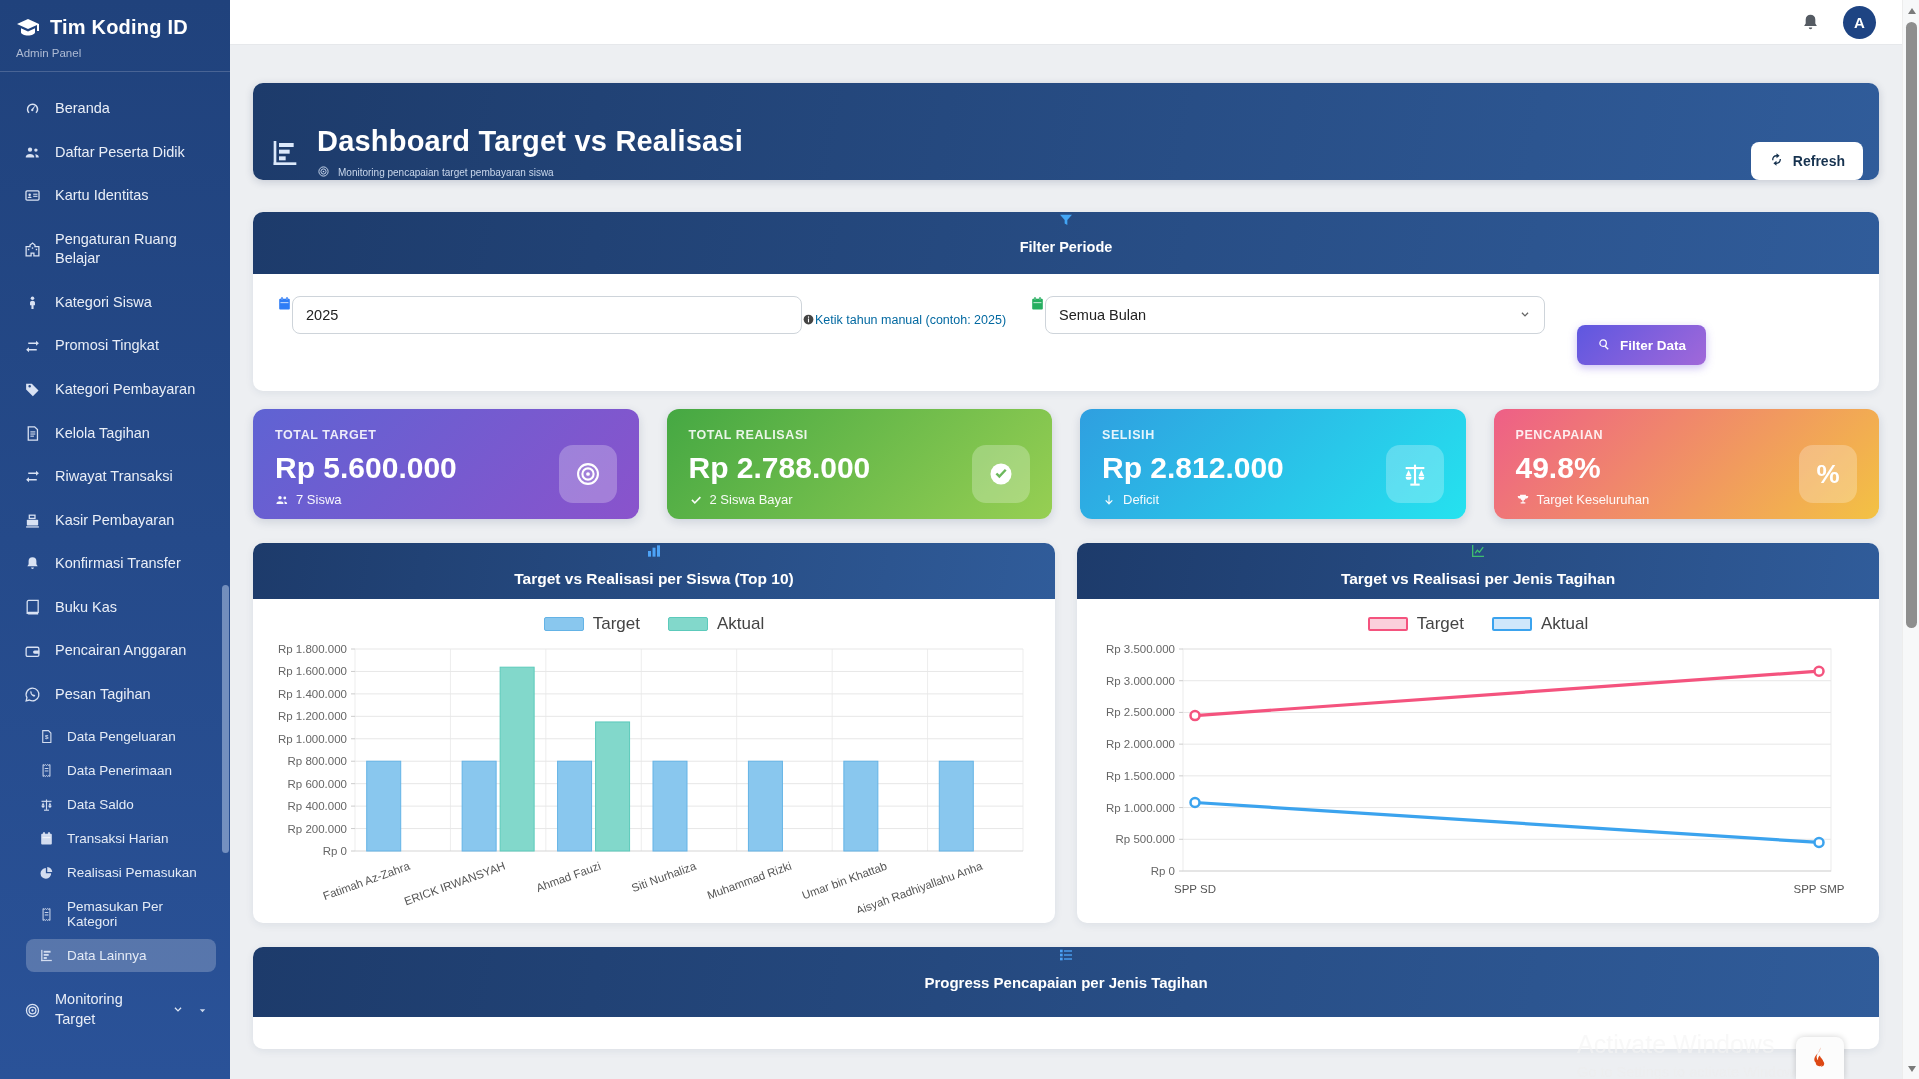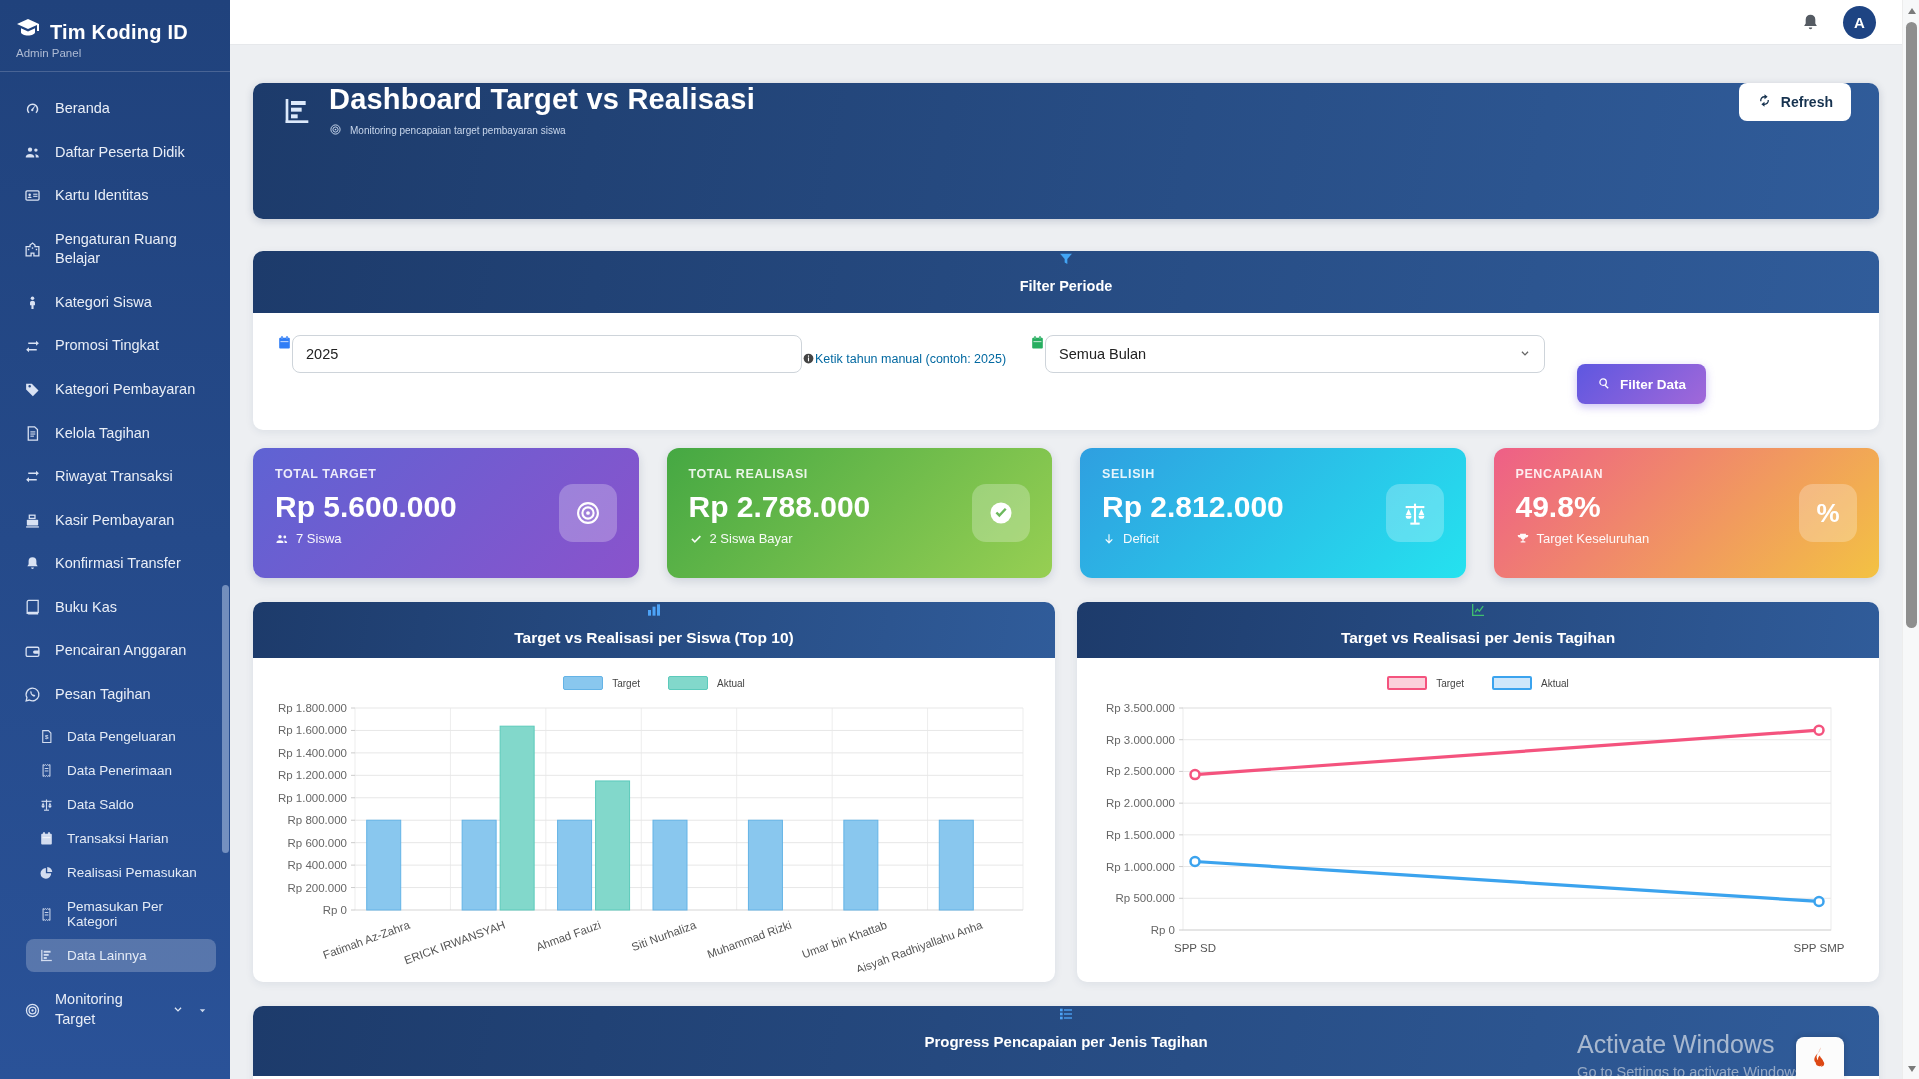--- a/index.html
+++ b/index.html
@@ -2,21 +2,21 @@
 <html><head>
 <meta charset="utf-8">
 <style>
   * { margin:0; padding:0; box-sizing:border-box; }
   html,body { width:1919px; height:1079px; overflow:hidden; font-family:"Liberation Sans", sans-serif; background:#edeff2; }
   .app { display:flex; width:1919px; height:1079px; position:relative; }
 
   
   .sidebar { width:230px; flex:0 0 230px; height:100%; background:linear-gradient(180deg,#20427c 0%, #2a5298 100%); color:#fff; position:relative; overflow:hidden; }
   .brand { padding:16px 16px 12px 16px; border-bottom:1px solid rgba(255,255,255,.18); }
-  .brand-row { display:flex; align-items:flex-end; gap:10px; }
+  .brand-row { display:flex; align-items:flex-start; gap:10px; }
   .brand-title { font-size:20px; font-weight:800; letter-spacing:.2px; }
   .brand-sub { font-size:11.5px; color:#aebbd4; margin-top:3px; }
   .nav { padding:14px 0 0 0; }
   .nav-item { display:flex; align-items:center; gap:13px; margin:2px 10px; padding:11px 12px; border-radius:8px; font-size:14.5px; color:#e9eef7; cursor:pointer; line-height:1.35; }
   .nav-item .ic { width:20px; flex:0 0 20px; display:flex; justify-content:center; color:#d9e2f3; }
   .nav-parent-wrap { background:rgba(255,255,255,.13); border-radius:10px; margin:4px 10px; }
   .nav-parent-wrap .nav-item { margin:0; }
   .nav-item .inline-chev { margin-left:2px; display:flex; color:#dfe7f5; }
   .nav-item .row-caret { margin-left:auto; display:flex; color:#cdd9ec; }
   .subnav { padding:2px 0 4px 0; }
@@ -28,21 +28,21 @@
   
   .main { flex:1; display:flex; flex-direction:column; min-width:0; }
   .topbar { height:45px; background:#fff; border-bottom:1px solid #e6e8eb; display:flex; align-items:center; justify-content:flex-end; gap:22px; padding:0 26px; }
   .bell { color:#555b63; display:flex; cursor:pointer; }
   .avatar { width:33px; height:33px; border-radius:50%; background:#1e4483; color:#fff; font-weight:700; font-size:15px; display:flex; align-items:center; justify-content:center; cursor:pointer; }
   .content { flex:1; overflow:hidden; padding:38px 23px 0 23px; position:relative; }
 
   .navy-grad { background:linear-gradient(100deg,#1d3b6b 0%, #305c9a 100%); }
 
   
-  .banner { height:136px; border-radius:10px; display:flex; align-items:flex-start; justify-content:space-between; padding:0 28px; margin-bottom:32px; box-shadow:0 2px 8px rgba(20,40,80,.18); }
+  .banner { height:97px; border-radius:10px; display:flex; align-items:flex-end; justify-content:space-between; padding:0 16px; margin-bottom:32px; box-shadow:0 2px 8px rgba(20,40,80,.18); }
   .banner-left { display:flex; align-items:center; gap:16px; }
   .banner-icon { color:#dce9fb; display:flex; }
   .banner-title { font-size:29px; font-weight:800; color:#fff; letter-spacing:.2px; }
   .banner-sub { display:flex; align-items:center; gap:8px; margin-top:7px; font-size:10px; color:#c9d7ec; }
   .refresh-btn { background:#fff; color:#16324f; border:none; border-radius:8px; font-weight:700; font-size:14px; padding:10px 18px; display:flex; align-items:center; gap:9px; cursor:pointer; font-family:inherit; }
 
   
   .card { background:#fff; border-radius:10px; box-shadow:0 2px 8px rgba(30,50,90,.08); }
   .filter-card { margin-bottom:18px; }
   .card-head { height:62px; border-radius:10px 10px 0 0; display:flex; align-items:center; gap:11px; padding:0 24px; color:#fff; font-weight:700; font-size:14.5px;flex-direction:column; }
@@ -51,36 +51,36 @@
   .f-col .f-ic { height:20px; margin-bottom:9px; display:flex; }
   .f-input { width:510px; height:38px; border:1px solid #ced4da; border-radius:8px; padding:0 13px; font-size:14.5px; color:#222; font-family:inherit; }
   .f-select { width:500px; height:38px; border:1px solid #ced4da; border-radius:8px; padding:0 13px; font-size:14.5px; color:#222; display:flex; align-items:center; justify-content:space-between; cursor:pointer; }
   .f-hint { display:flex; align-items:center; margin-top:9px; font-size:12.5px; color:#0369a1; }
   .gap24 { width:24px; flex:0 0 24px; }
   .gap32 { width:32px; flex:0 0 32px; }
   .filter-btn { margin-top:29px; height:40px; padding:0 20px; border:none; border-radius:8px; background:linear-gradient(135deg,#5e57e0,#a168d9); color:#fff; font-weight:700; font-size:13.5px; display:flex; align-items:center; gap:9px; cursor:pointer; font-family:inherit; box-shadow:0 3px 8px rgba(110,80,220,.35); }
 
   
   .stats { display:grid; grid-template-columns:repeat(4,1fr); gap:28px; margin-bottom:24px; }
-  .stat { position:relative; height:130px; border-radius:12px; padding:19px 22px; color:#fff; box-shadow:0 3px 10px rgba(30,50,90,.15); }
+  .stat { position:relative; height:110px; border-radius:12px; padding:19px 22px; color:#fff; box-shadow:0 3px 10px rgba(30,50,90,.15); }
   .stat .s-label { font-size:12.5px; font-weight:700; letter-spacing:.6px; color:rgba(255,255,255,.88); }
   .stat .s-value { font-size:30px; font-weight:800; margin:9px 0 7px 0; }
   .stat .s-sub { font-size:13px; display:flex; align-items:center; gap:7px; color:rgba(255,255,255,.95); }
   .stat .s-tile { position:absolute; right:22px; top:36px; width:58px; height:58px; border-radius:14px; background:rgba(255,255,255,.25); display:flex; align-items:center; justify-content:center; color:#fff; }
   .g1 { background:linear-gradient(135deg,#5f63d3,#8a53cc); }
   .g2 { background:linear-gradient(135deg,#45a843,#97cf53); }
   .g3 { background:linear-gradient(135deg,#2f9fe0,#25e2ef); }
   .g4 { background:linear-gradient(135deg,#ee5f87,#f3c243); }
   .pct { font-weight:800; font-size:26px; line-height:1; }
 
   
   .charts { display:grid; grid-template-columns:1fr 1fr; gap:22px; margin-bottom:24px; }
   .chart-card .card-head { height:56px; font-size:15.5px; }
   .chart-body { padding:12px 14px 10px 14px; }
-  .legend { display:flex; justify-content:center; gap:28px; align-items:center; height:26px; font-size:10px; color:#444; }
+  .legend { display:flex; justify-content:center; gap:28px; align-items:center; height:26px; font-size:17px; color:#444; }
   .legend .l-item { display:flex; align-items:center; gap:9px; }
   .legend .l-box { width:40px; height:14px; border-radius:2px; }
   .chart-svg { display:block; width:100%; }
 
   
   .progress-card .card-head { height:70px; font-size:15px; }
   .progress-body { padding:16px 26px; display:grid; grid-template-columns:1fr 1fr; column-gap:48px; }
 
   
   .watermark { position:absolute; top:985px; right:96px; z-index:6; pointer-events:none; }

